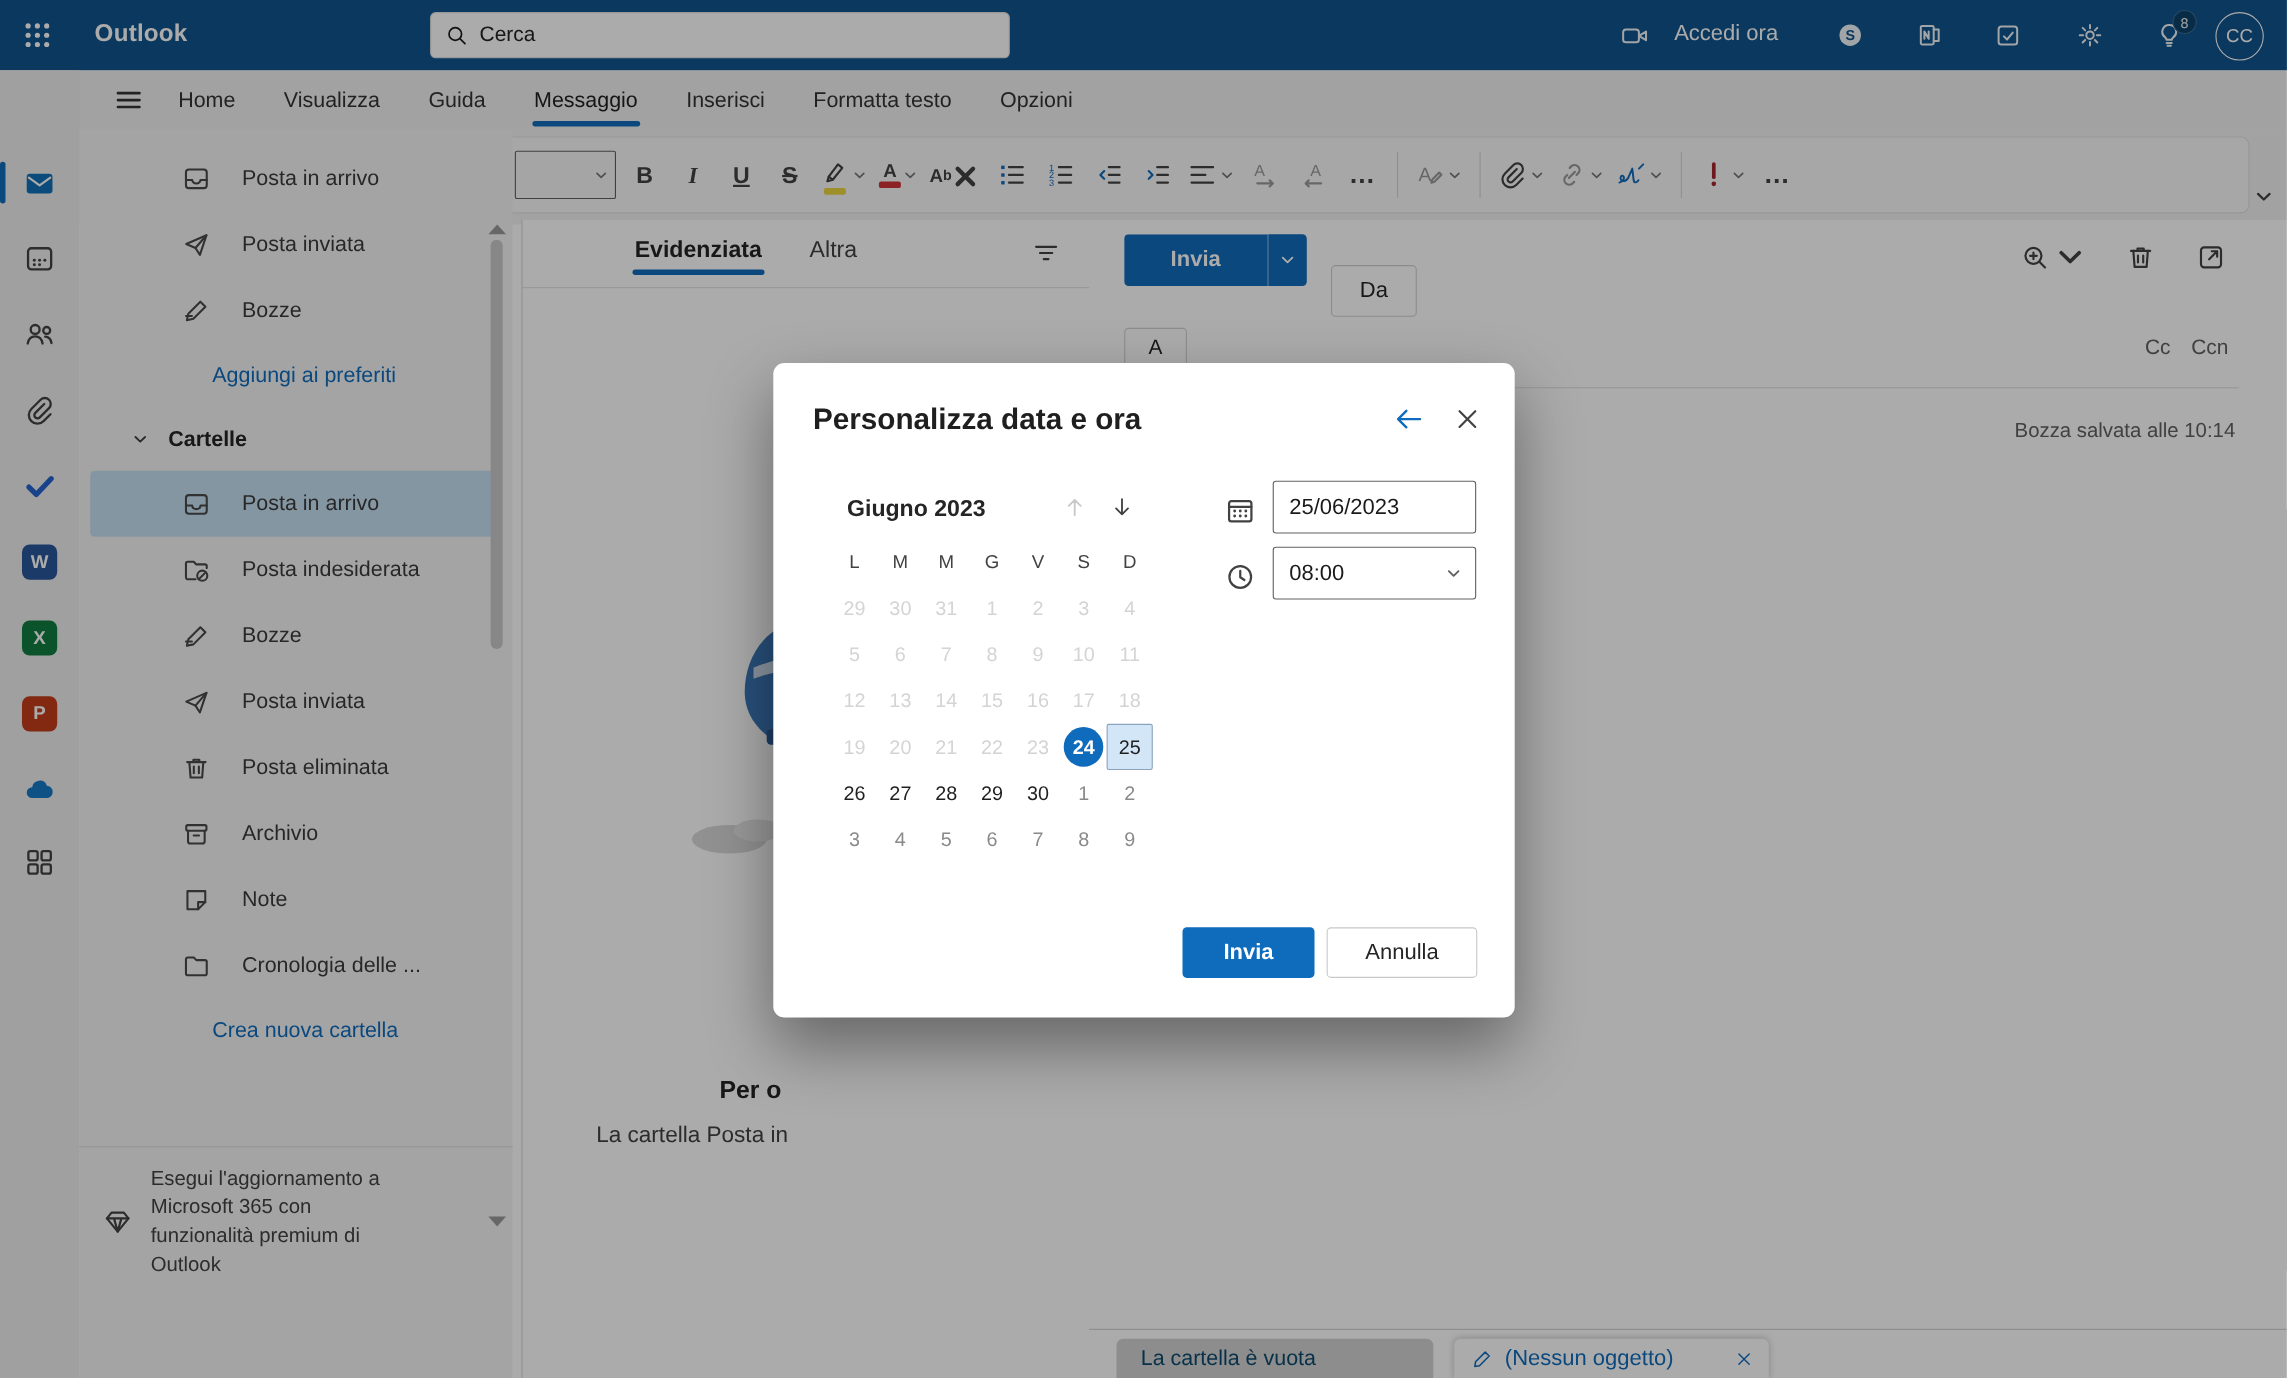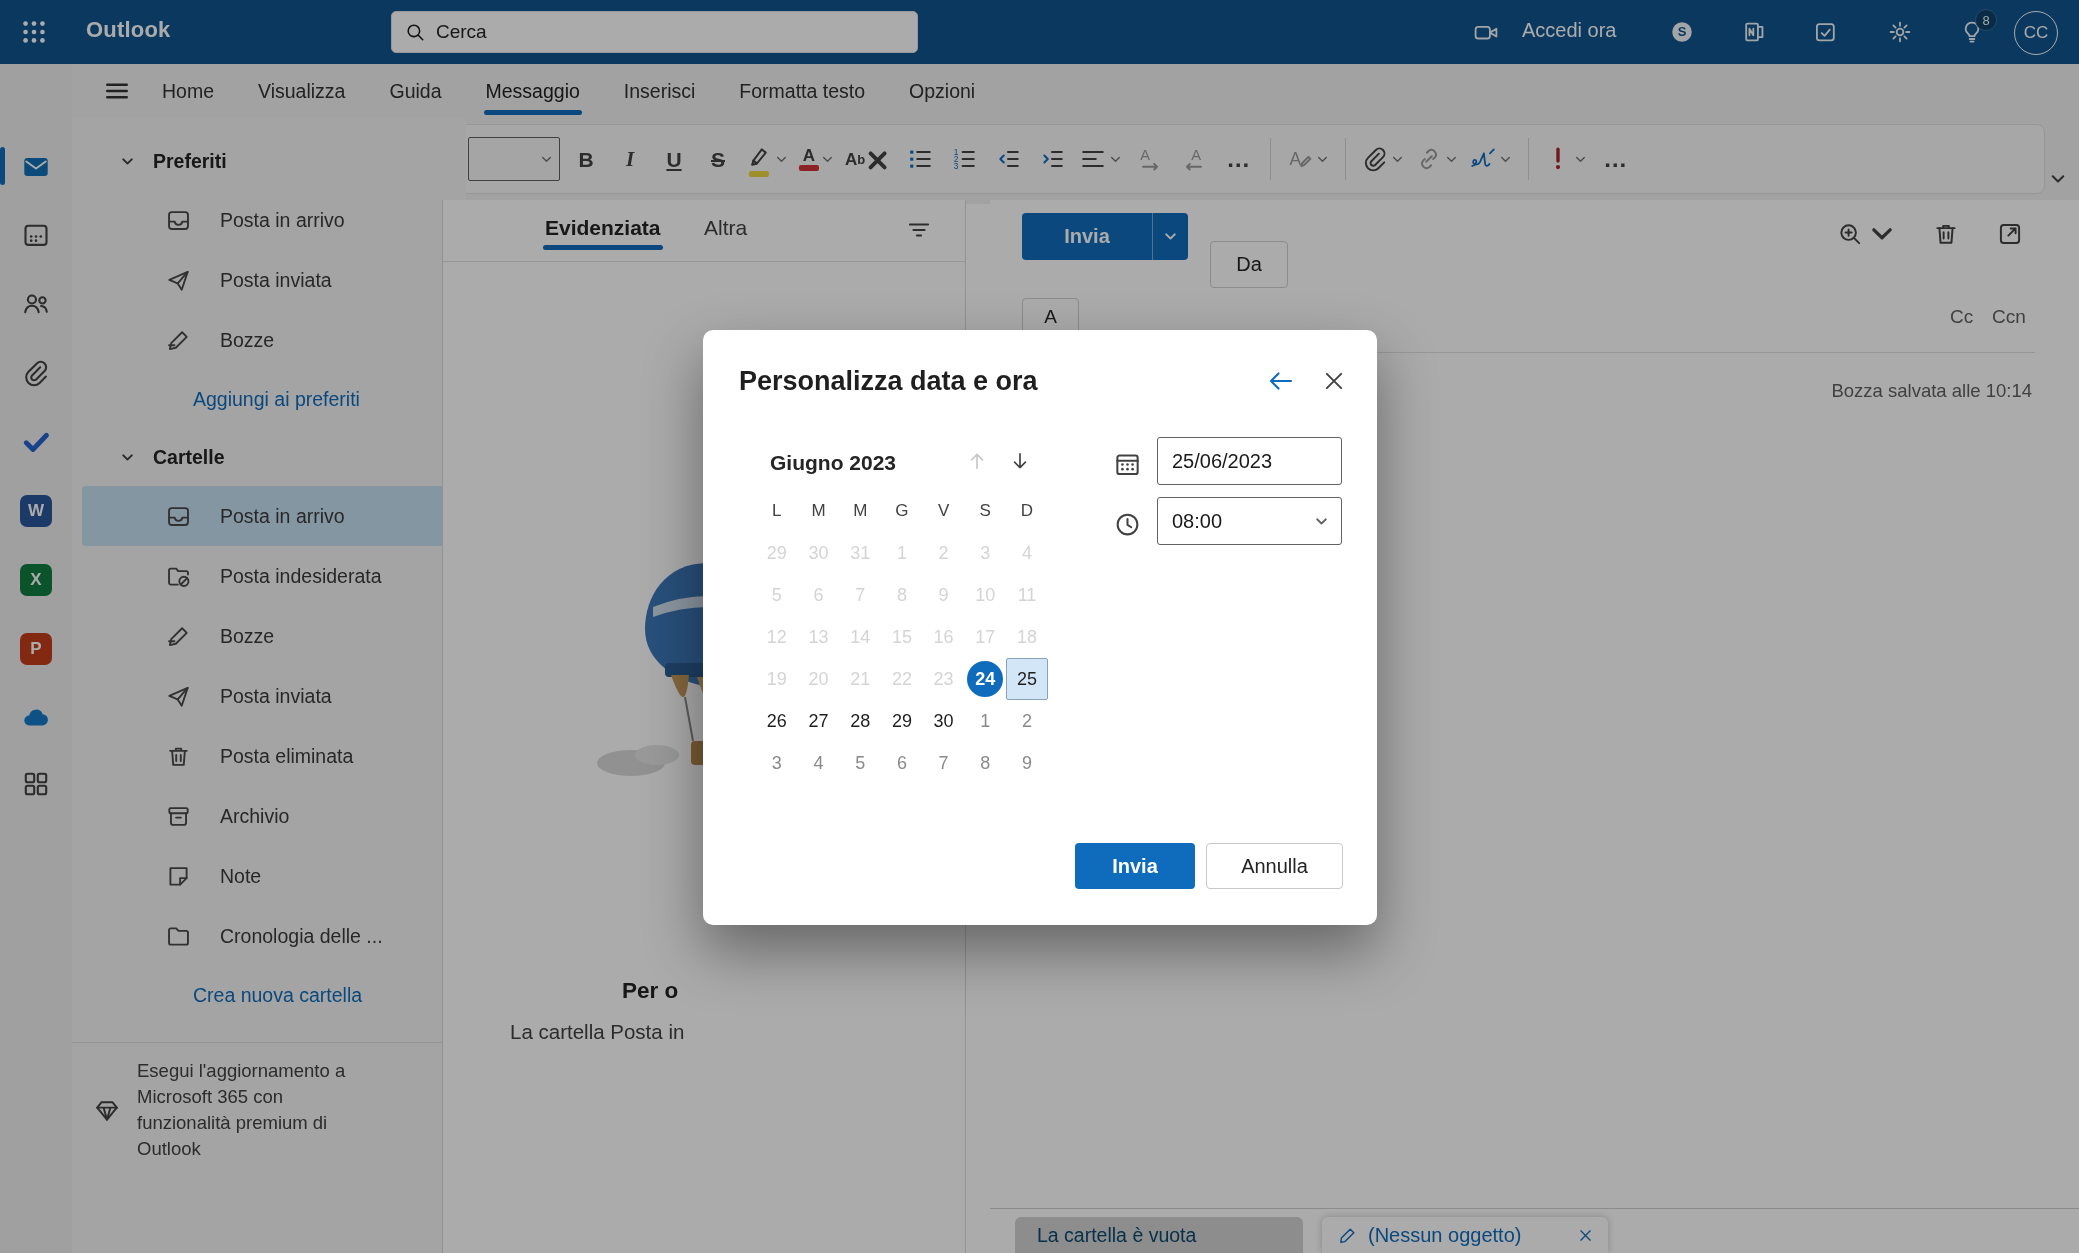--- a/index.html
+++ b/index.html
@@ -77,21 +77,21 @@
   #upgrade{left:21px;top:940px;width:330px;display:flex;gap:16px;color:#424242;}
   #upgrade .ic{color:#424242;margin-top:2px;}
   #upgrade .txt{font-size:18.5px;line-height:26px;width:225px;}
   
   #fp-scroll-up{left:372px;top:86px;color:#8a8a8a;}
   #fp-scroll-thumb{left:374px;top:100px;width:11px;height:372px;background:#c9c9c9;border-radius:6px;}
   #fp-scroll-down{left:372px;top:988px;color:#8a8a8a;}
   .triup{width:0;height:0;border-left:8px solid transparent;border-right:8px solid transparent;border-bottom:9px solid #9a9a9a;}
   .tridown{width:0;height:0;border-left:8px solid transparent;border-right:8px solid transparent;border-top:9px solid #9a9a9a;}
   
-  #listpane{left:442px;top:200px;width:524px;bottom:0;background:#fff;border-left:1px solid #d8d8d8;border-right:1px solid #d8d8d8;box-sizing:border-box;}
+  #listpane{left:474px;top:200px;width:524px;bottom:0;background:#fff;border-left:1px solid #d8d8d8;border-right:1px solid #d8d8d8;box-sizing:border-box;}
   #listtabs{height:61px;border-bottom:1px solid #e1e1e1;position:relative;}
   #tab-focused{position:absolute;left:102px;top:16px;font-size:21px;font-weight:700;color:#242424;cursor:pointer;}
   #tab-focused::after{content:"";position:absolute;left:-2px;right:-2px;bottom:-10px;height:5px;border-radius:3px;background:#0f6cbd;}
   #tab-other{position:absolute;left:261px;top:16px;font-size:21px;color:#424242;cursor:pointer;}
   #list-filter{position:absolute;left:462px;top:16px;color:#424242;cursor:pointer;}
   #balloon{left:150px;top:345px;}
   #empty-head{left:179px;top:778px;font-size:22.5px;font-weight:700;color:#242424;white-space:nowrap;}
   #empty-text{left:67px;top:820px;font-size:20.5px;color:#424242;white-space:nowrap;}
   
   #composepane{left:990px;top:200px;width:1089px;bottom:0;background:#fff;}
@@ -562,28 +562,20 @@
         <rect x="3.2" y="3.2" width="5.6" height="5.6" rx="1.2"></rect>
         <rect x="11.2" y="3.2" width="5.6" height="5.6" rx="1.2"></rect>
         <rect x="3.2" y="11.2" width="5.6" height="5.6" rx="1.2"></rect>
         <rect x="11.2" y="11.2" width="5.6" height="5.6" rx="1.2"></rect>
       </svg>
     </div>
   </div>
 
 <div id="folderpane" class="abs">
   <div style="height:14px"></div>
-  <div class="shead">
-    <span class="ic">
-        <svg viewBox="0 0 12 12" stroke="currentColor" fill="none" stroke-width="1.4" stroke-linecap="round" stroke-linejoin="round">
-          <path d="M2.5 4.2l3.5 3.4 3.5-3.4"></path>
-        </svg>
-      </span>
-    <span>Preferiti</span>
-  </div>
   <div id="favorites-list">
       <div class="srow">
         <span class="ic ">
           <svg viewBox="0 0 20 20" stroke="currentColor" fill="none" stroke-width="1.4" stroke-linecap="round" stroke-linejoin="round">
             <rect x="3" y="3.8" width="14" height="12.5" rx="2"></rect>
             <path d="M3 10.8h4.2c.2 1.5 1.3 2.4 2.8 2.4s2.6-.9 2.8-2.4H17"></path>
           </svg>
         </span>
         <span>Posta in arrivo</span>
       </div>

